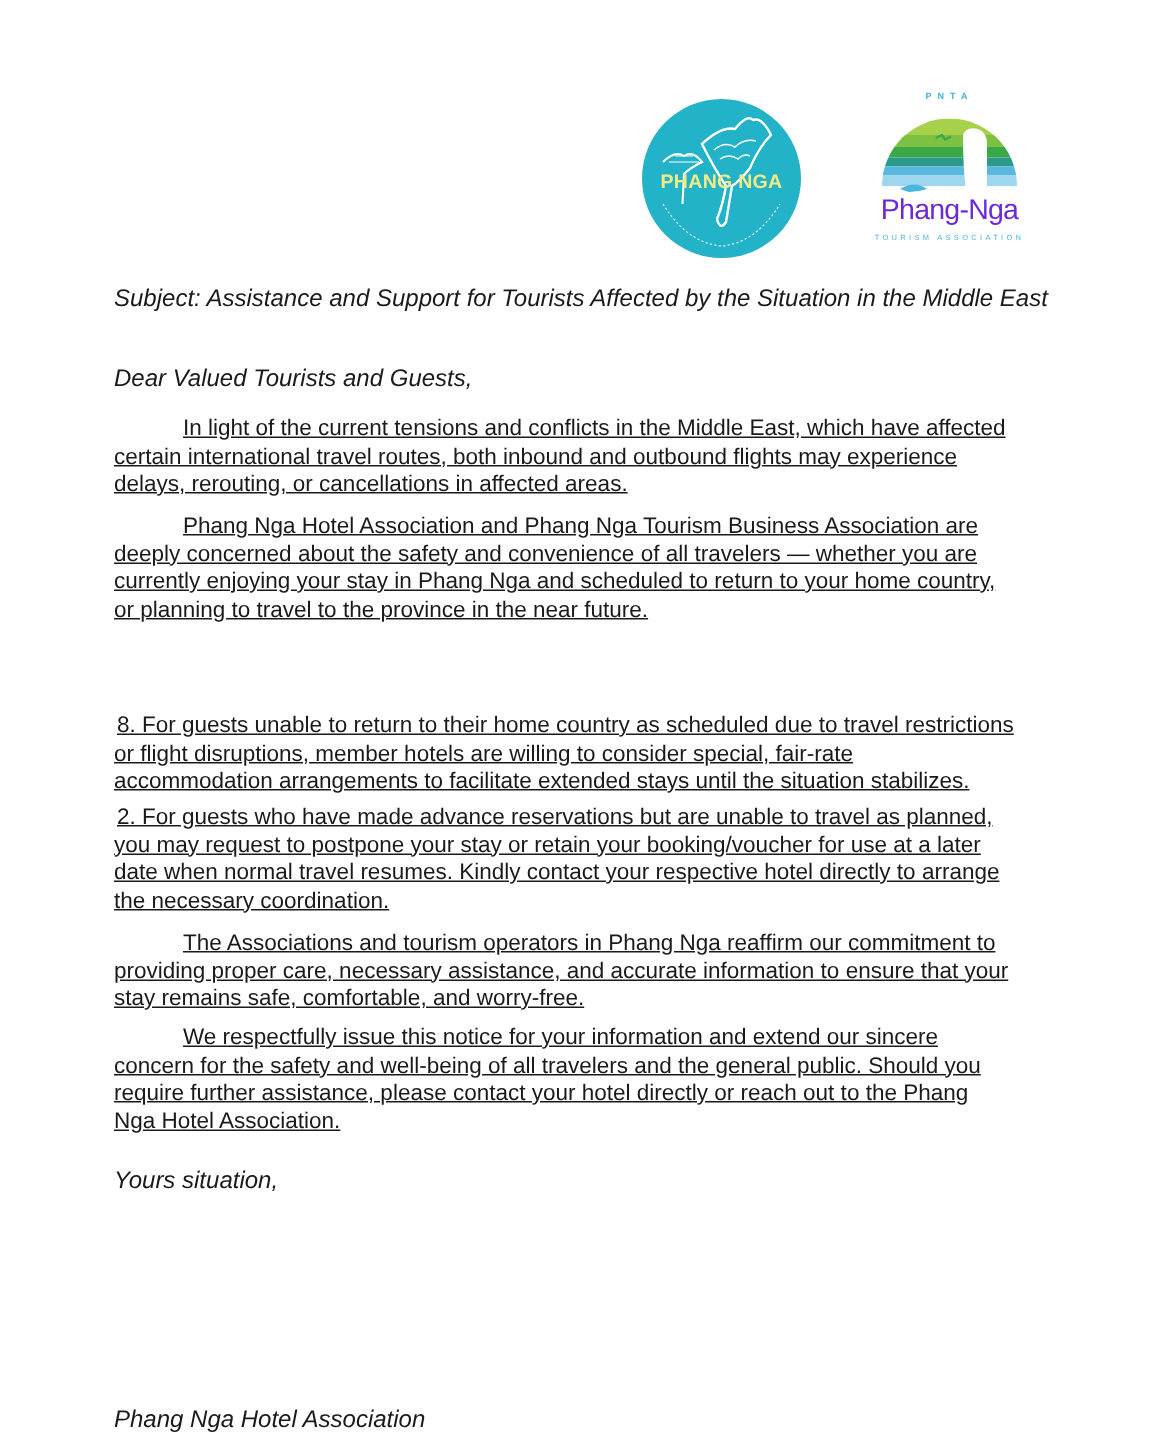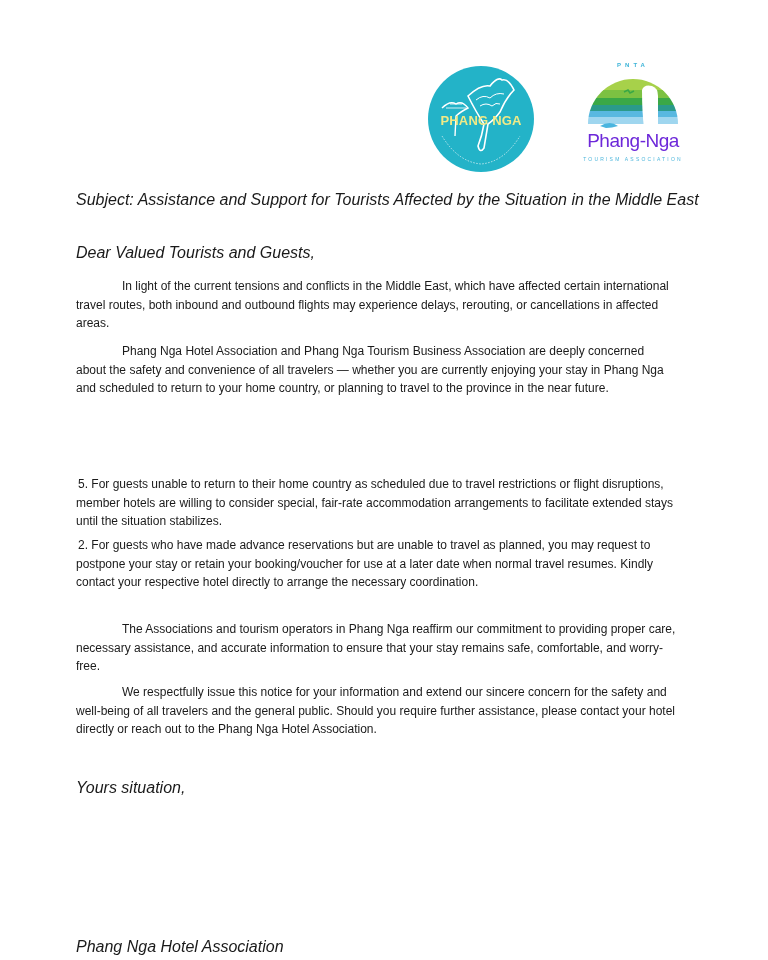--- a/index.html
+++ b/index.html
@@ -85,22 +85,23 @@
       left: 76px;
       font-size: 16px;
       line-height: 18px;
       white-space: nowrap;
       font-style: italic;
     }
     .para {
       position: absolute;
       left: 76px;
       width: 600px;
-      font-size: 12px;
+      font-size: 15px;
       line-height: 18.5px;
+      text-decoration: underline;
     }
     .para .indent { display: inline-block; width: 46px; }
     .para .list-num { display: inline-block; width: 2px; }
   </style>
 </head>
 <body>
 
 <div class="page">
 
   <div class="logo-phangnga">
@@ -149,21 +150,21 @@
   <div class="line" style="top:204px;margin-top:24px;">Dear Valued Tourists and Guests,</div>
 
   <div class="para" style="top:261px;">
     <span class="indent"></span><span>In light of the current tensions and conflicts in the Middle East, which have affected certain international travel routes, both inbound and outbound flights may experience delays, rerouting, or cancellations in affected areas.</span>
   </div>
   <div class="para" style="top:326px;">
     <span class="indent"></span><span>Phang Nga Hotel Association and Phang Nga Tourism Business Association are deeply concerned about the safety and convenience of all travelers — whether you are currently enjoying your stay in Phang Nga and scheduled to return to your home country, or planning to travel to the province in the near future.</span>
   </div>
 
   <div class="para" style="top:459px;">
-    <span class="list-num"></span><span>5. For guests unable to return to their home country as scheduled due to travel restrictions or flight disruptions, member hotels are willing to consider special, fair-rate accommodation arrangements to facilitate extended stays until the situation stabilizes.</span>
+    <span class="list-num"></span><span>8. For guests unable to return to their home country as scheduled due to travel restrictions or flight disruptions, member hotels are willing to consider special, fair-rate accommodation arrangements to facilitate extended stays until the situation stabilizes.</span>
   </div>
   <div class="para" style="top:520px;">
     <span class="list-num"></span><span>2. For guests who have made advance reservations but are unable to travel as planned, you may request to postpone your stay or retain your booking/voucher for use at a later date when normal travel resumes. Kindly contact your respective hotel directly to arrange the necessary coordination.</span>
   </div>
 
   <div class="para" style="top:667px;">
     <span class="indent"></span><span>We respectfully issue this notice for your information and extend our sincere concern for the safety and well-being of all travelers and the general public. Should you require further assistance, please contact your hotel directly or reach out to the Phang Nga Hotel Association.</span>
   </div>
   <div class="para" style="top:604px;">
     <span class="indent"></span><span>The Associations and tourism operators in Phang Nga reaffirm our commitment to providing proper care, necessary assistance, and accurate information to ensure that your stay remains safe, comfortable, and worry-free.</span>

